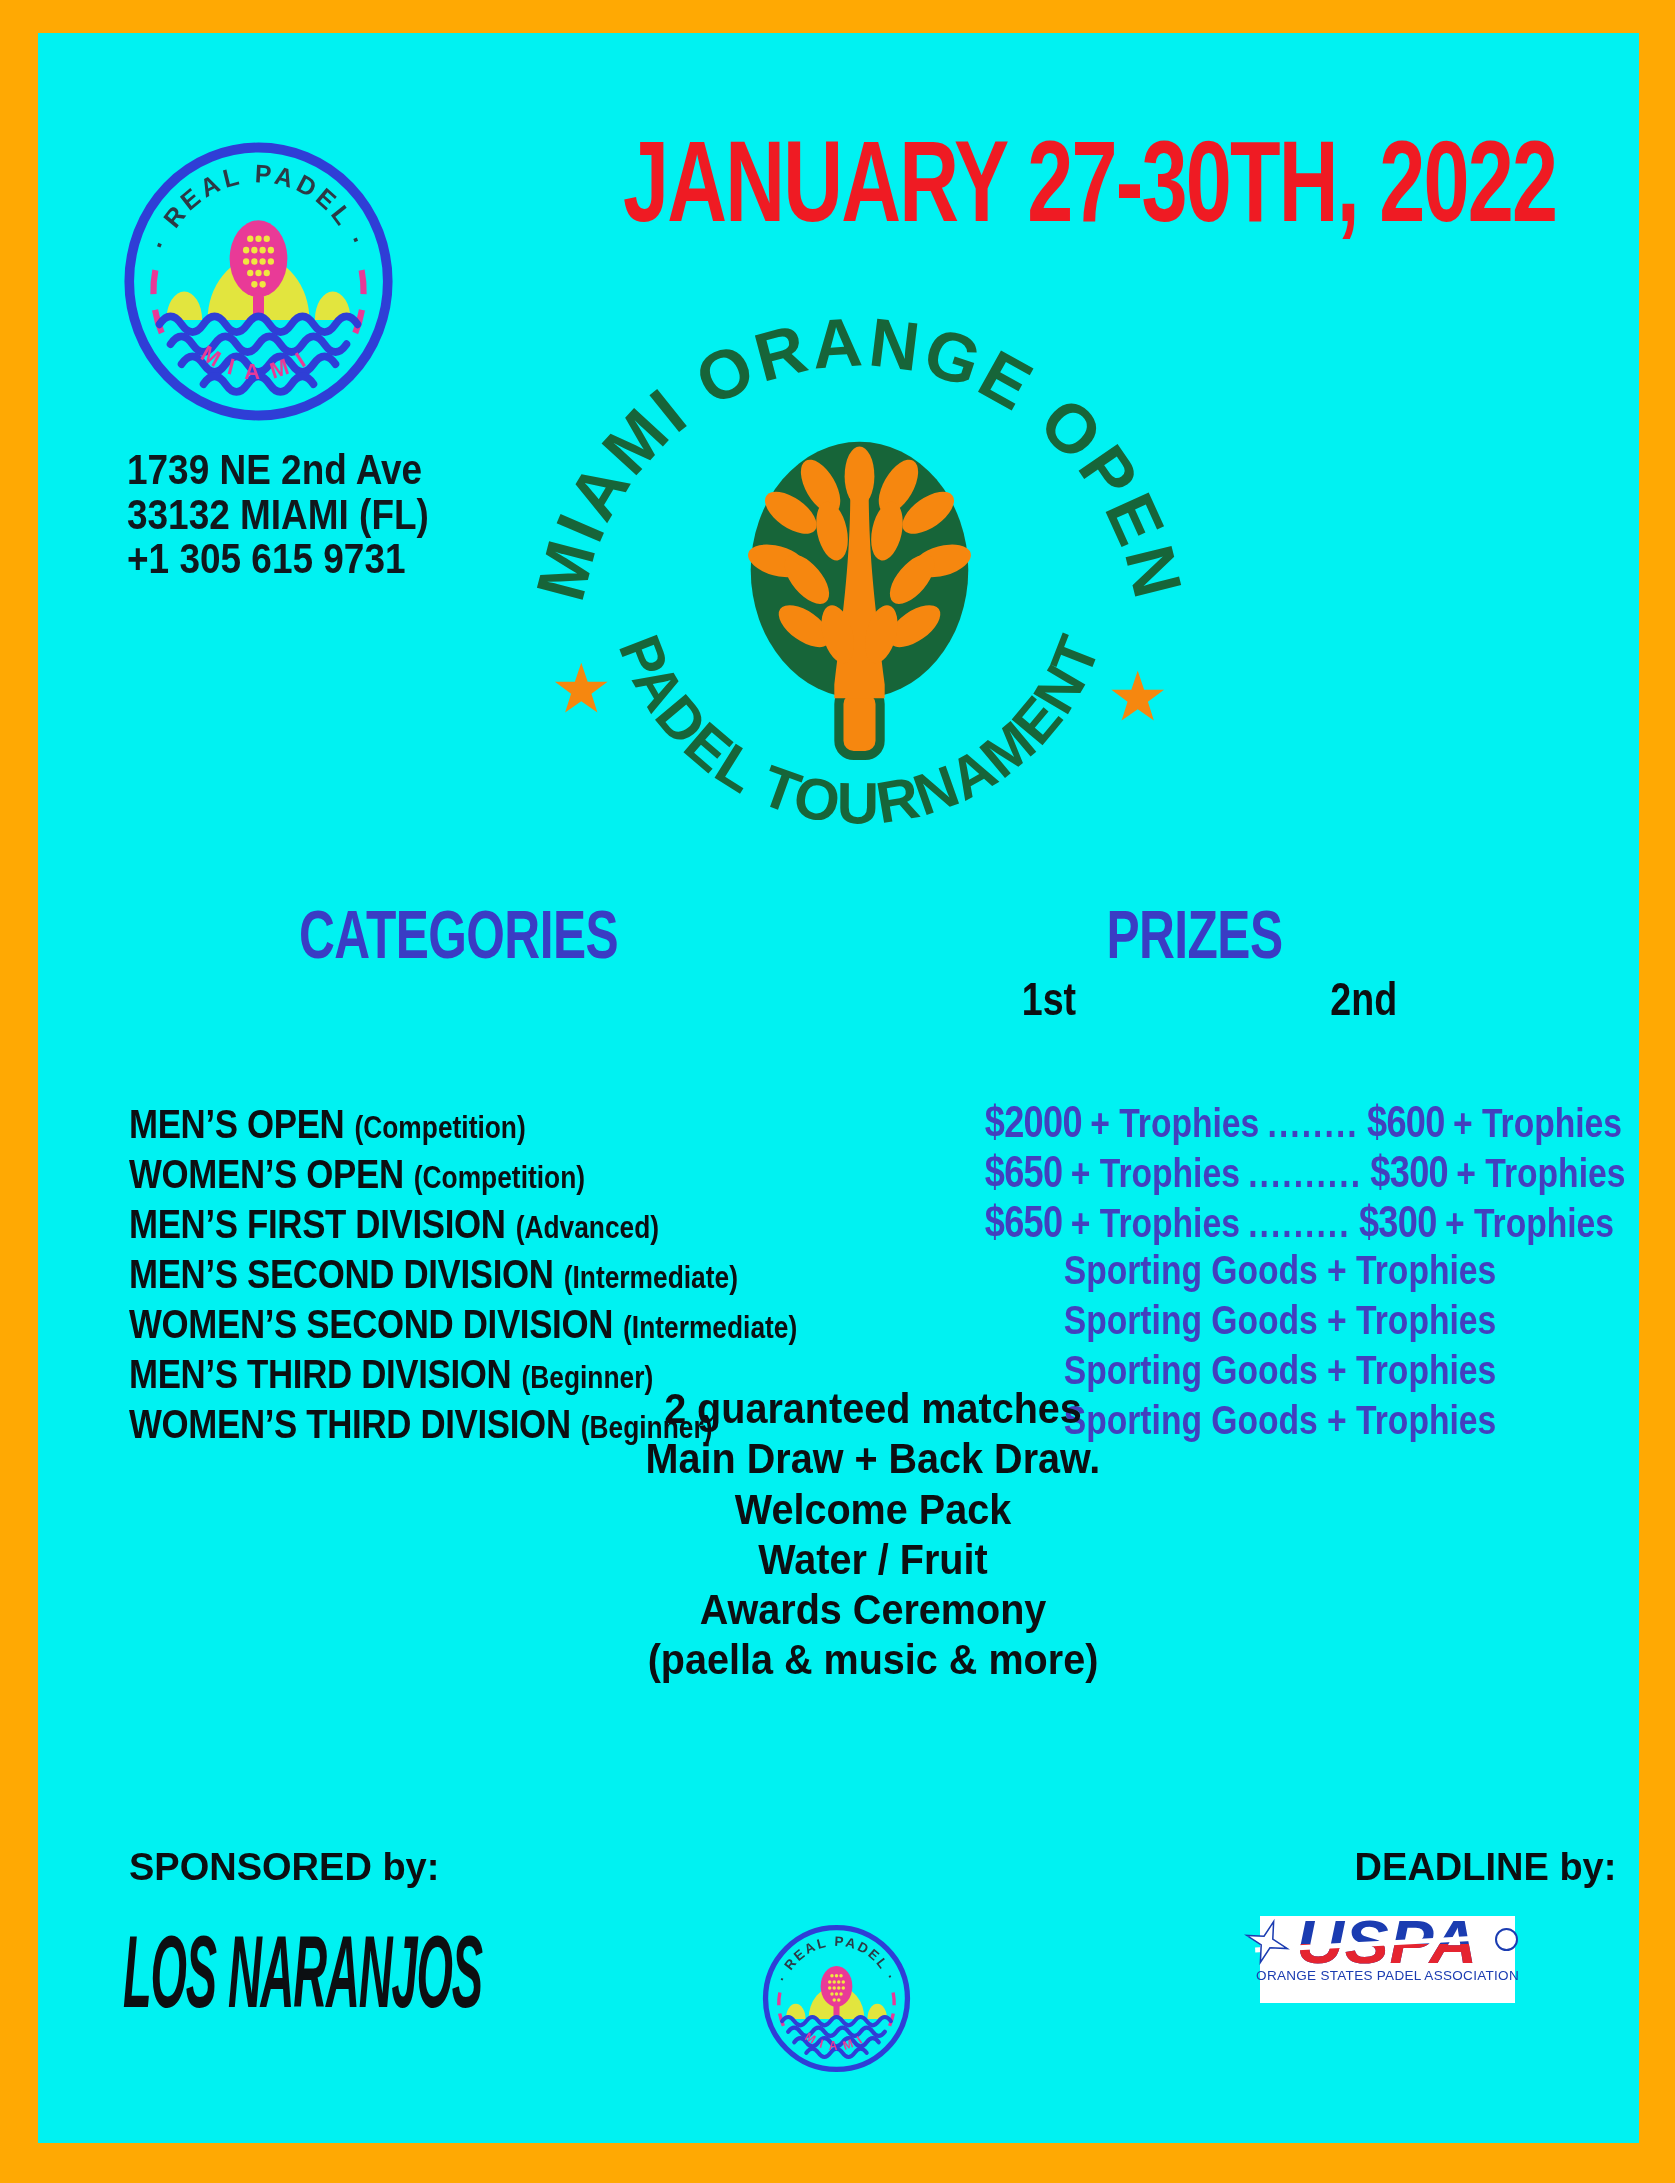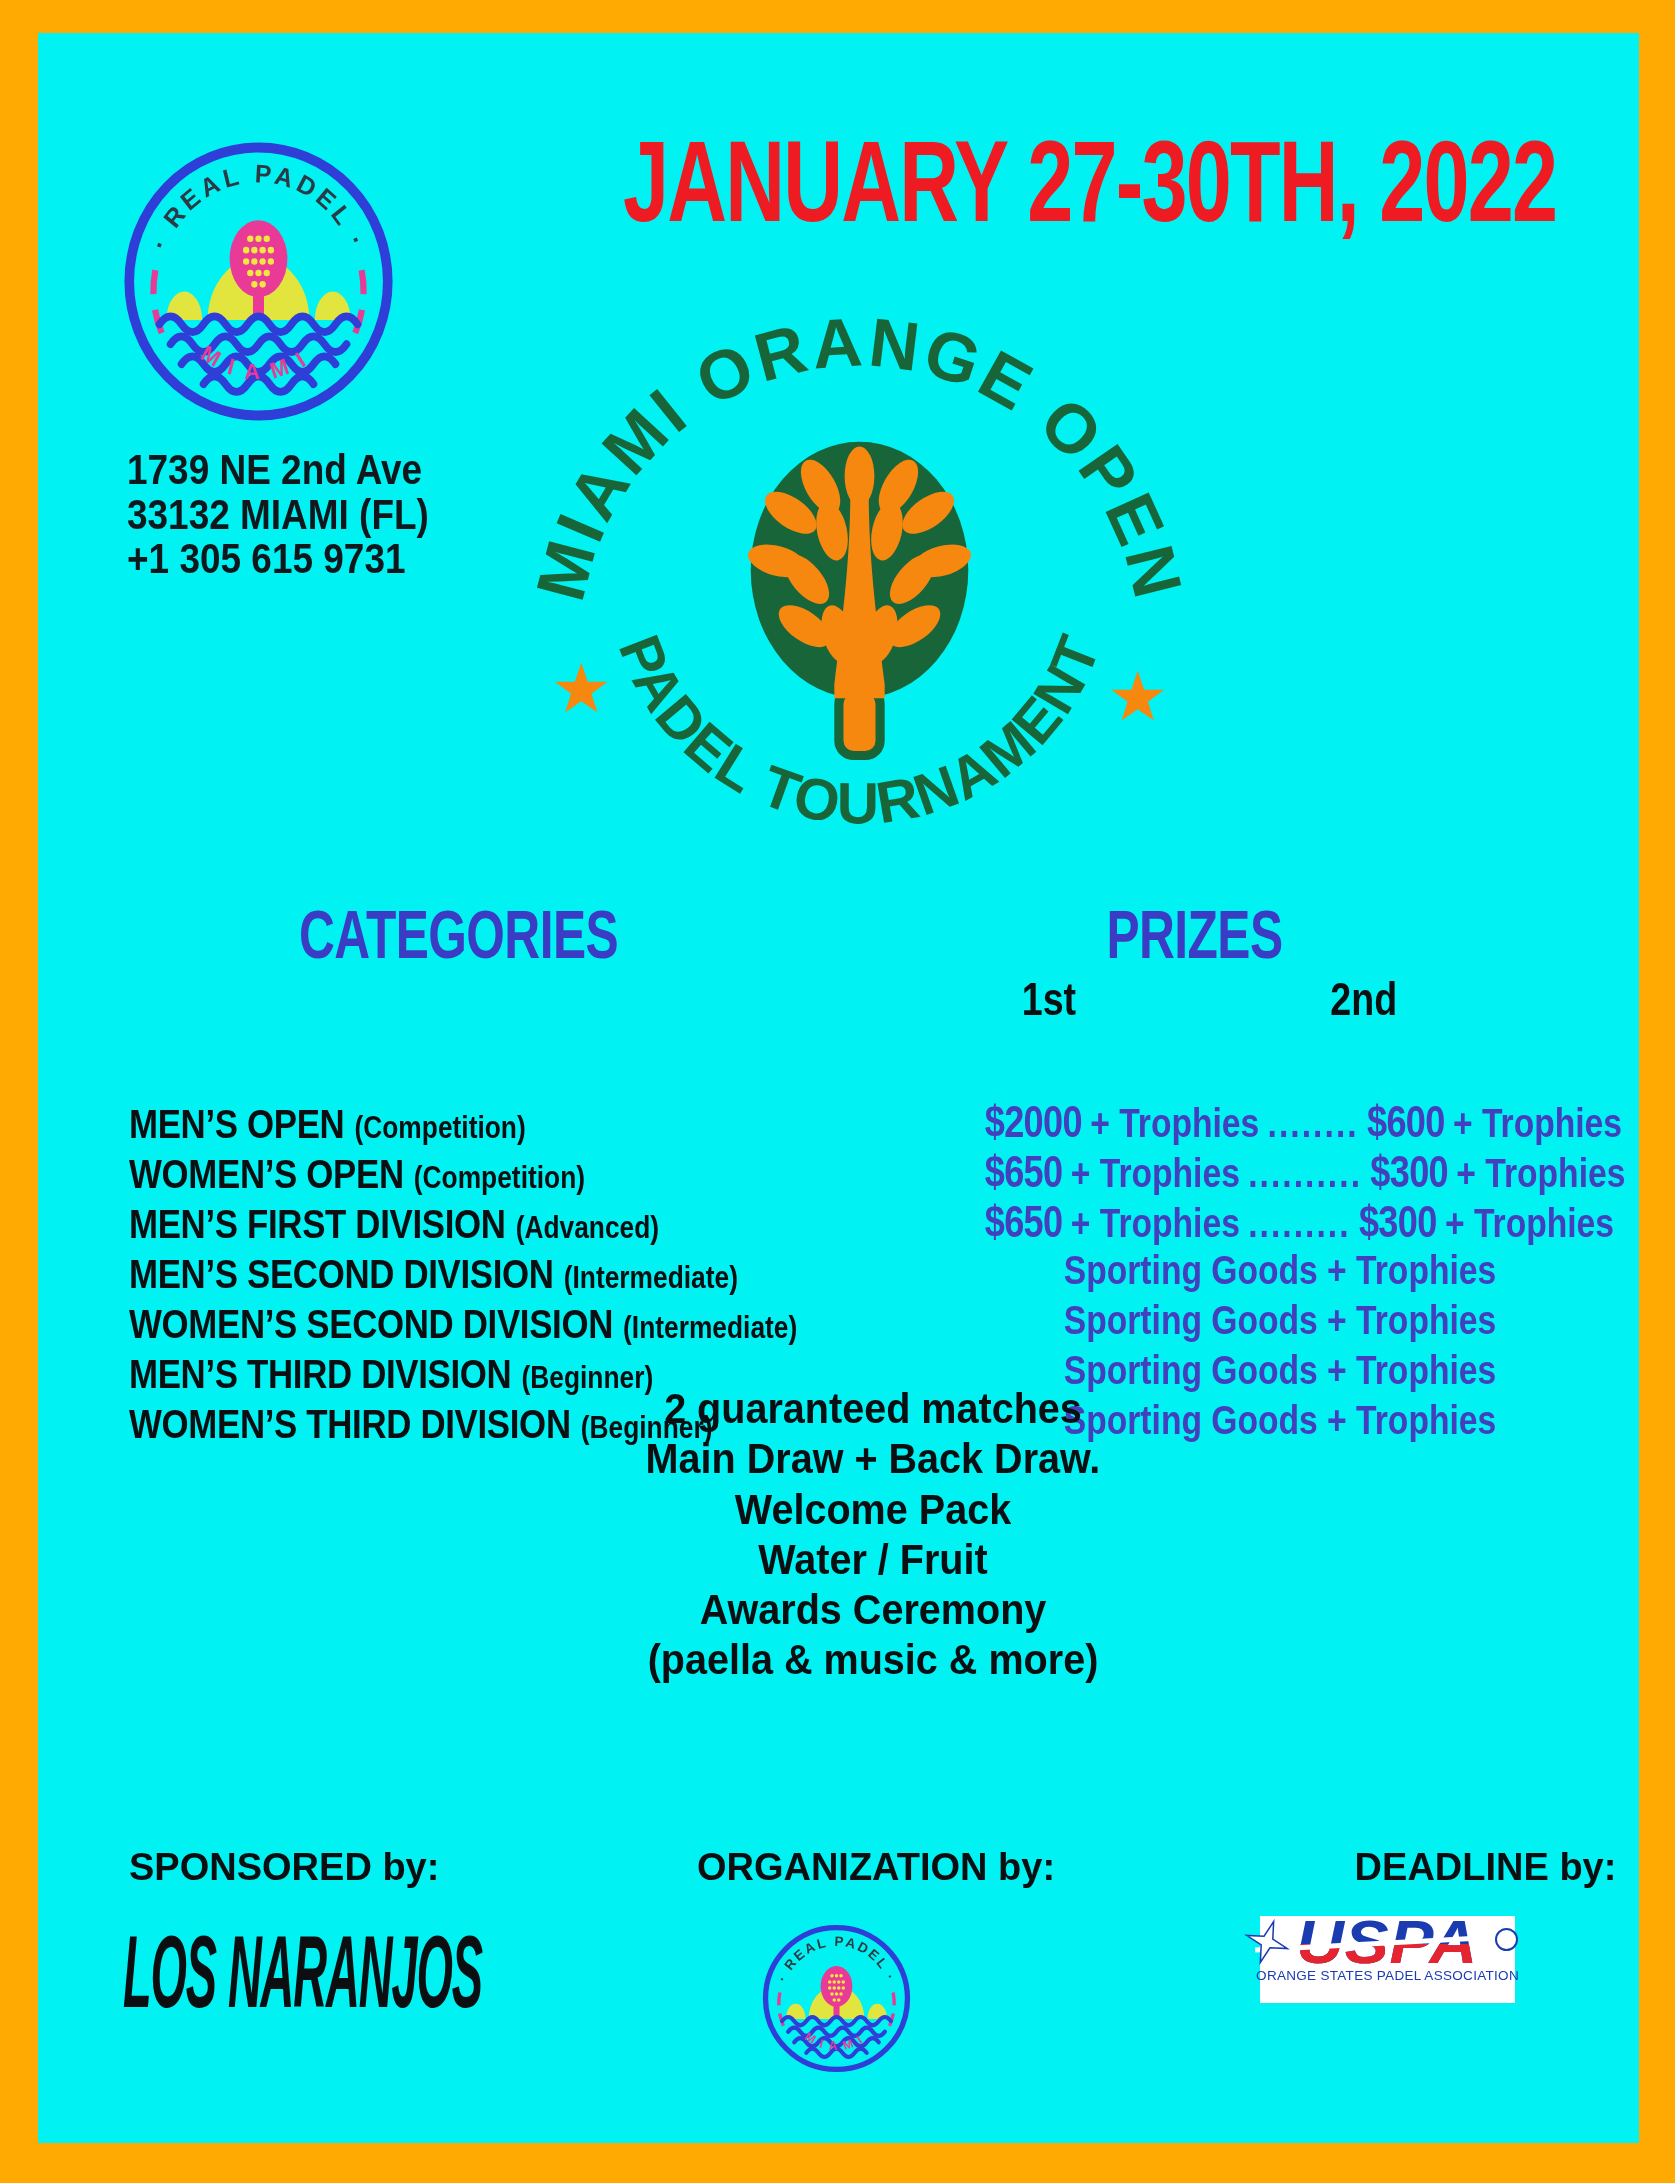--- a/index.html
+++ b/index.html
@@ -257,21 +257,20 @@
     <div>Main Draw + Back Draw.</div>
     <div>Welcome Pack</div>
     <div>Water / Fruit</div>
     <div>Awards Ceremony</div>
     <div>(paella &amp; music &amp; more)</div>
   </div>
 
 
 
   <div class="abs foot-label" style="left:129px; top:1846px;">SPONSORED by:</div>
-  <div class="abs foot-label" style="left:663px; top:1846px; width:426px; text-align:center;">ORGANIZATION by:</div>
   <div class="abs foot-label" style="left:1322px; top:1846px; width:327px; text-align:center;">DEADLINE by:</div>
 
   <div class="abs sponsor-name">LOS NARANJOS</div>
 
   <svg class="abs" style="left:761px; top:1923px;" width="151" height="151" viewBox="0 0 200 200">
     <circle cx="100" cy="100" r="94" fill="none" stroke="#2F3ED6" stroke-width="7"></circle>
     <path id="arcTop2" d="M32,122 A71,71 0 1 1 168,122" fill="none"></path>
     <path id="arcBot2" d="M54,150 A67,67 0 0 0 146,150" fill="none"></path>
     <path d="M25,92 A75,75 0 0 0 33,143" fill="none" stroke="#E93A97" stroke-width="4.5" stroke-dasharray="17 11"></path>
     <path d="M175,92 A75,75 0 0 1 167,143" fill="none" stroke="#E93A97" stroke-width="4.5" stroke-dasharray="17 11"></path>

